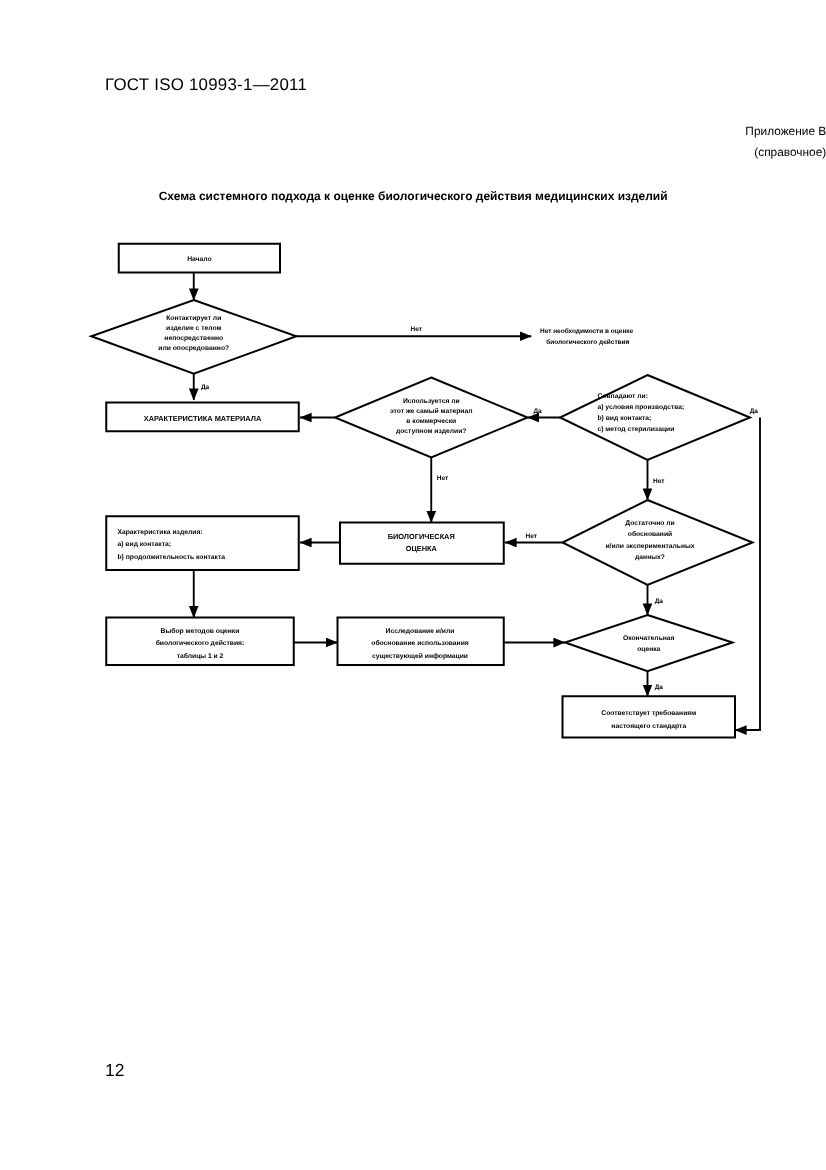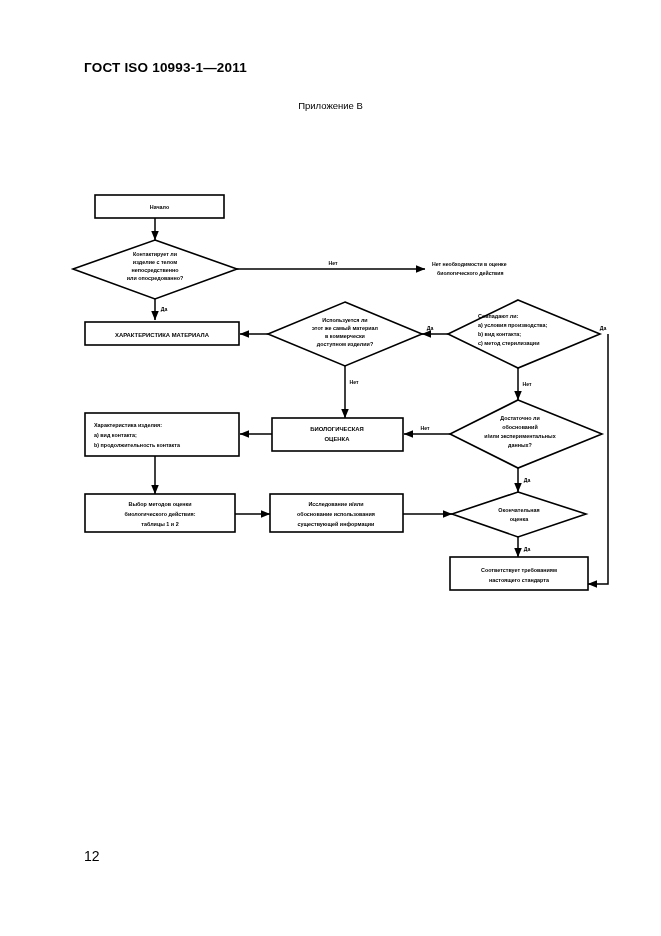--- a/index.html
+++ b/index.html
@@ -20,34 +20,34 @@
     top: 0; left: 0;
     width: 661px;
     height: 936px;
     background: #ffffff;
   }
   .doc-header {
     position: absolute;
     left: 84px;
     top: 60px;
     font-size: 13.5px;
-    font-weight: bold;
+    font-weight: normal;
     letter-spacing: 0.2px;
     white-space: nowrap;
   }
   .annex-block {
     position: absolute;
     left: 0;
     top: 97px;
     width: 661px;
     text-align: center;
     font-size: 9.5px;
     line-height: 17px;
   }
-  .annex-block div { display: block; }
+  .annex-block div { display: block; text-align: right; }
   .scheme-title {
     position: absolute;
     left: 0;
     top: 152px;
     width: 661px;
     text-align: center;
     font-size: 9.6px;
     font-weight: bold;
   }
   .page-number {
@@ -101,22 +101,24 @@
 </style>
 </head>
 <body>
 
 <div class="page">
 
   <div class="doc-header">ГОСТ ISO 10993-1—2011</div>
 
   <div class="annex-block">
     <div>Приложение В</div>
+    <div>(справочное)</div>
   </div>
 
+  <div class="scheme-title">Схема системного подхода к оценке биологического действия медицинских изделий</div>
 
   <svg class="flow" viewBox="0 0 661 936">
     <defs>
       <marker id="arrow" markerWidth="7" markerHeight="7" refX="6.2" refY="2.6" orient="auto" markerUnits="strokeWidth">
         <path d="M0,0 L6.4,2.6 L0,5.2 z" fill="#000000"></path>
       </marker>
     </defs>
 
     <line class="conn" x1="155" y1="218" x2="155" y2="240" marker-end="url(#arrow)"></line>
 

